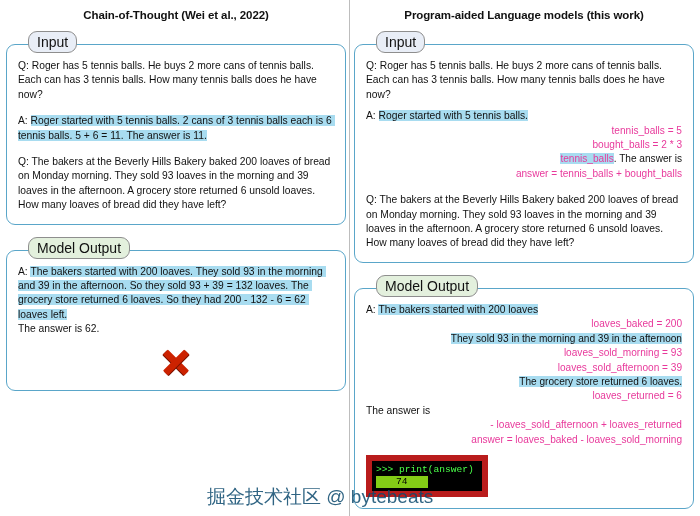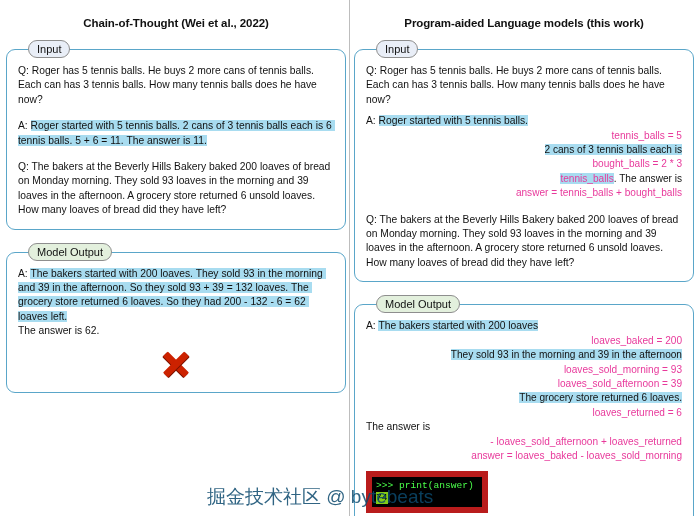--- a/index.html
+++ b/index.html
@@ -11,25 +11,25 @@
     position:relative;
     overflow:hidden;
   }
   .divider{
     position:absolute;left:349px;top:0;width:1px;height:516px;background:#bdbdbd;
   }
   .col{position:absolute;top:0;width:340px;}
   .col-left{left:6px;}
   .col-right{left:354px;}
   .col-title{
-    text-align:center;font-weight:bold;font-size:11.5px;margin-top:17px;letter-spacing:-0.1px;
+    text-align:center;font-weight:bold;font-size:11.5px;margin-top:9px;letter-spacing:-0.1px;
   }
   .badge-row{margin-top:10px;padding-left:22px;}
   .badge{
-    display:inline-block;font-size:11px;padding:2px 8px;border-radius:9px;
+    display:inline-block;font-size:14px;padding:2px 8px;border-radius:9px;
     border:1px solid #8e8e8e;background:#e9eef7;color:#111;
   }
   .badge.output{background:#e3f0dd;text-align:right;}
   .panel{
     margin-top:-9px;
     border:1px solid #5aa6c9;
     border-radius:9px;
     background:#fff;
     padding:14px 11px 11px 11px;
     box-sizing:border-box;
@@ -51,21 +51,21 @@
     border-radius:1px;box-shadow:0 1px 0 #7c1400;
   }
   .xmark span:first-child{transform:rotate(45deg);}
   .xmark span:last-child{transform:rotate(-45deg);}
   .console{
     margin-top:8px;background:#000;color:#4aff4a;
     font-family:"Liberation Mono", monospace;font-size:9.6px;line-height:12px;
     padding:3px 4px;width:122px;box-sizing:border-box;
     border:6px solid #b91c1c;
   }
-  .console .ans{background:#84cc16;color:#000;display:inline-block;padding:0 0;}
+  .console .ans{background:#84cc16;color:#000;display:inline-block;padding:0 20px;}
   .watermark{
     position:absolute;left:207px;top:484px;
     font-size:19px;color:#0c4a6e;opacity:.85;
     font-family:"Liberation Sans", sans-serif;white-space:nowrap;
   }
 </style>
 </head>
 <body>
 
 <div class="divider"></div>
@@ -104,21 +104,20 @@
 
   <div class="badge-row">
     <span class="badge">Input</span>
   </div>
 
   <div class="panel">
     <div class="ln">Q: Roger has 5 tennis balls. He buys 2 more cans of tennis balls. Each can has 3 tennis balls. How many tennis balls does he have now?</div>
     <div class="gap-s"></div>
     <div class="ln"><span>A: </span><span class="hl">Roger started with 5 tennis balls.</span></div>
     <div class="code"><span>tennis_balls = 5</span></div>
-    <div class="code"><span class="hl plain">2 cans of 3 tennis balls each is</span></div>
     <div class="code"><span>bought_balls = 2 * 3</span></div>
     <div class="code"><span class="hl">tennis_balls</span><span class="plain">. The answer is</span></div>
     <div class="code"><span>answer = tennis_balls + bought_balls</span></div>
     <div class="gap"></div>
     <div class="ln">Q: The bakers at the Beverly Hills Bakery baked 200 loaves of bread on Monday morning. They sold 93 loaves in the morning and 39 loaves in the afternoon. A grocery store returned 6 unsold loaves. How many loaves of bread did they have left?</div>
   </div>
 
   <div class="badge-row" style="margin-top:12px;">
     <span class="badge output">Model Output</span>
   </div>

